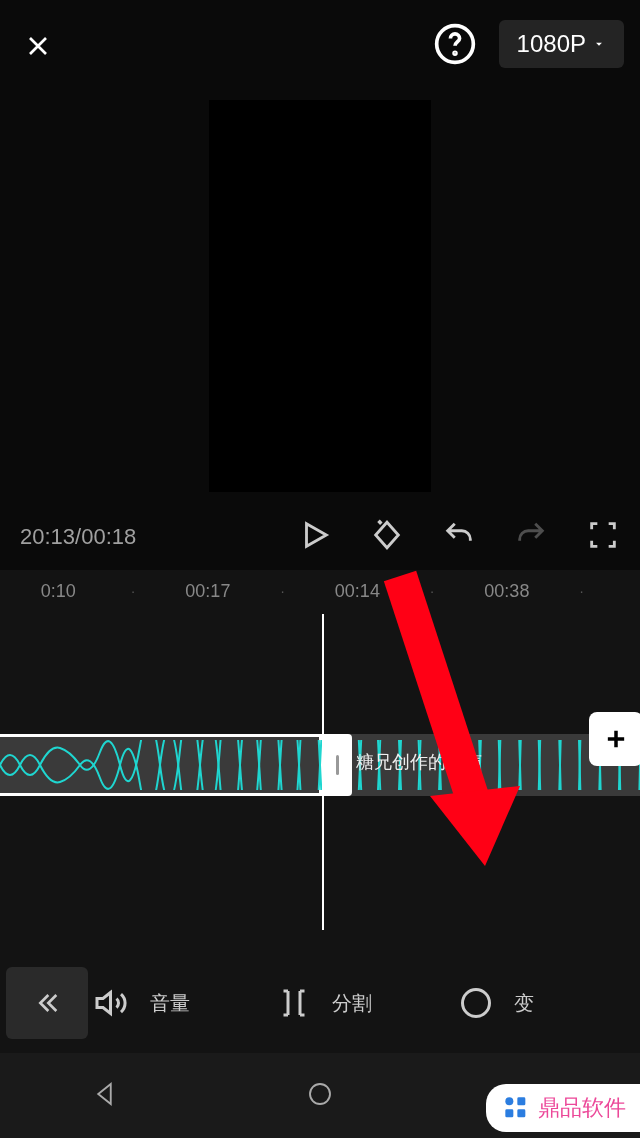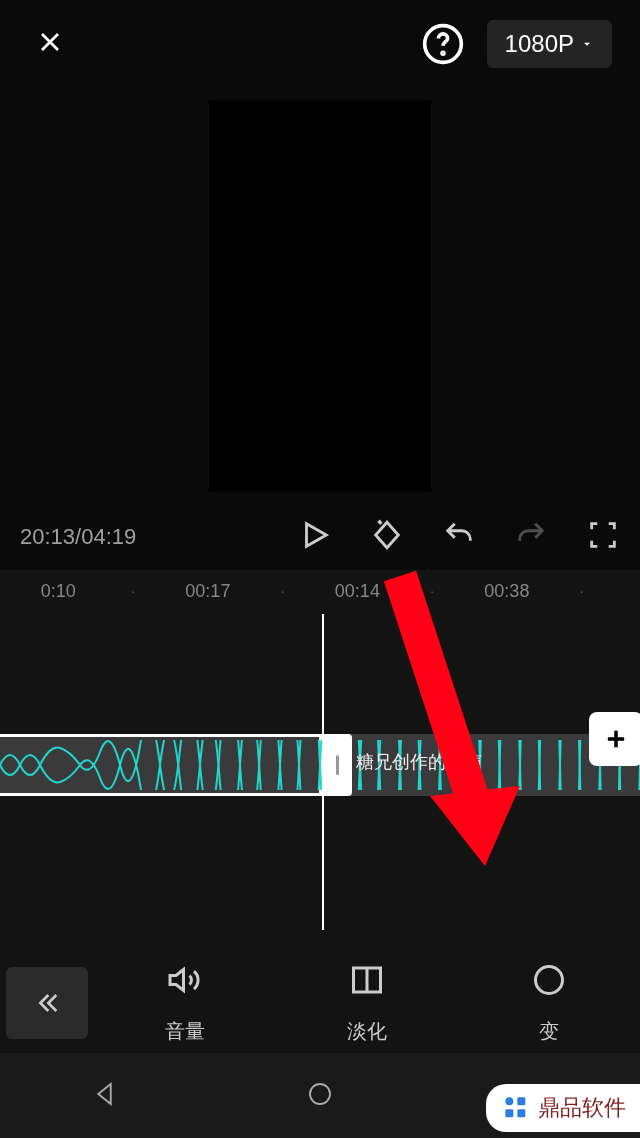--- a/index.html
+++ b/index.html
@@ -1,17 +1,17 @@
 <!DOCTYPE html>
 <html><head>
 <meta charset="utf-8">
 <style>
 *{margin:0;padding:0;box-sizing:border-box;font-family:-apple-system,sans-serif}
 body{width:640px;height:1138px;background:#0a0a0a;color:#fff;overflow:hidden;position:relative}
-.top-bar{display:flex;align-items:flex-start;justify-content:space-between;padding:20px 28px;height:88px}
+.top-bar{display:flex;align-items:flex-end;justify-content:space-between;padding:20px 16px;height:88px}
 .close-btn{width:44px;height:44px;display:flex;align-items:center;justify-content:center}
 .close-btn svg{width:32px;height:32px}
 .top-right{display:flex;align-items:center;gap:22px}
 .help-btn{width:44px;height:44px;display:flex;align-items:center;justify-content:center}
 .resolution-btn{background:#242424;border-radius:6px;padding:10px 18px;display:flex;align-items:center;gap:6px;font-size:24px;color:#fff}
 .export-btn{background:#fa2851;border-radius:6px;padding:10px 20px;font-size:24px;font-weight:500;color:#fff}
 .preview-area{width:100%;height:416px;display:flex;align-items:center;justify-content:center}
 .preview-frame{width:222px;height:392px;background:#000}
 .player-bar{display:flex;align-items:center;padding:12px 20px;gap:30px;height:66px}
 .time-display{font-size:22px;color:#a0a0a0;flex:1}
@@ -29,27 +29,27 @@
 .audio-handle{position:absolute;top:72px;left:322px;width:30px;height:62px;background:#fff;border-radius:0 4px 4px 0;display:flex;align-items:center;justify-content:center;z-index:4}
 .audio-handle::after{content:"";width:3px;height:20px;background:#999;border-radius:2px}
 .waveform{position:absolute;top:78px;left:0;right:0;height:50px;z-index:2}
 .waveform svg{width:100%;height:100%}
 .audio-label{position:absolute;top:88px;left:356px;font-size:18px;color:#eee;z-index:3}
 .add-clip-btn{position:absolute;right:-3px;top:50px;width:54px;height:54px;background:#fff;border-radius:8px;display:flex;align-items:center;justify-content:center;z-index:6}
 .add-clip-btn svg{width:28px;height:28px}
 .arrow-overlay{position:absolute;left:370px;top:566px;z-index:10;width:160px;height:330px;pointer-events:none}
 .bottom-tools{position:absolute;bottom:85px;left:0;right:0;height:100px;display:flex;align-items:center;background:#131313}
 .back-btn{width:82px;height:72px;background:#2a2a2a;border-radius:6px;margin:0 6px;display:flex;align-items:center;justify-content:center}
-.tool-item{flex:1;display:flex;flex-direction:column;align-items:center;gap:20px;min-width:98px}
+.tool-item{flex:1;display:flex;align-items:center;gap:20px;min-width:98px}
 .tool-item svg{width:36px;height:36px}
 .tool-item span{font-size:20px;color:#ccc}
 .nav-bar{position:absolute;bottom:0;left:0;right:0;height:85px;background:#1a1a1a;display:flex;align-items:center;justify-content:space-around}
 .nav-bar svg{width:30px;height:30px}
 .watermark{position:absolute;bottom:6px;right:0;background:#fff;border-radius:20px 0 0 20px;padding:8px 14px 8px 14px;display:flex;align-items:center;gap:6px;z-index:20}
-.watermark-brand{font-size:22px;color:#7f1d1d;font-weight:500}
+.watermark-brand{font-size:22px;color:#ec4899;font-weight:500}
 .wm-logo{width:32px;height:32px}
 </style>
 </head>
 <body>
 
 <div class="top-bar">
   <div class="close-btn">
     <svg viewBox="0 0 24 24" fill="none" stroke="#fff" stroke-width="2">
         <path d="M18 6L6 18M6 6l12 12"></path>
       </svg>
@@ -70,21 +70,21 @@
     </div>
   </div>
 </div>
 
 <div class="preview-area">
   <div class="preview-frame"></div>
 </div>
 
 <div class="player-bar">
   <div class="time-display">
-    <span>20:13</span>/<span>04:19</span>
+    <span>20:13</span>/<span>00:18</span>
   </div>
   <div class="player-icons">
     <div>
       <svg viewBox="0 0 24 24" fill="none" stroke="#ccc" stroke-width="2">
           <path d="M6 4l14 8-14 8V4z"></path>
         </svg>
     </div>
     <div>
       <svg viewBox="0 0 24 24" fill="none" stroke="#ccc" stroke-width="2">
           <path d="M12 3l8 9-8 9-8-9 8-9z"></path>
@@ -152,24 +152,23 @@
       </svg>
   </div>
   <div class="tool-item">
     <svg viewBox="0 0 24 24" fill="none" stroke="#ccc" stroke-width="2">
         <path d="M11 5L6 9H2v6h4l5 4V5zM15 9a4 4 0 010 6M18 6a8 8 0 010 12"></path>
       </svg>
     <span>音量</span>
   </div>
   <div class="tool-item">
     <svg viewBox="0 0 24 24" fill="none" stroke="#ccc" stroke-width="2">
-        <rect x="3" y="4" width="18" height="16"></rect>
-        <path d="M12 4v16"></path>
-      </svg>
-    <span>淡化</span>
+        <path d="M8 4v16M16 4v16M8 4h-3M8 20h-3M16 4h3M16 20h3"></path>
+      </svg>
+    <span>分割</span>
   </div>
   <div class="tool-item" style="min-width:40px">
     <svg viewBox="0 0 24 24" fill="none" stroke="#ccc" stroke-width="2">
         <circle cx="12" cy="12" r="9"></circle>
       </svg>
     <span>变</span>
   </div>
 </div>
 
 <div class="nav-bar">

